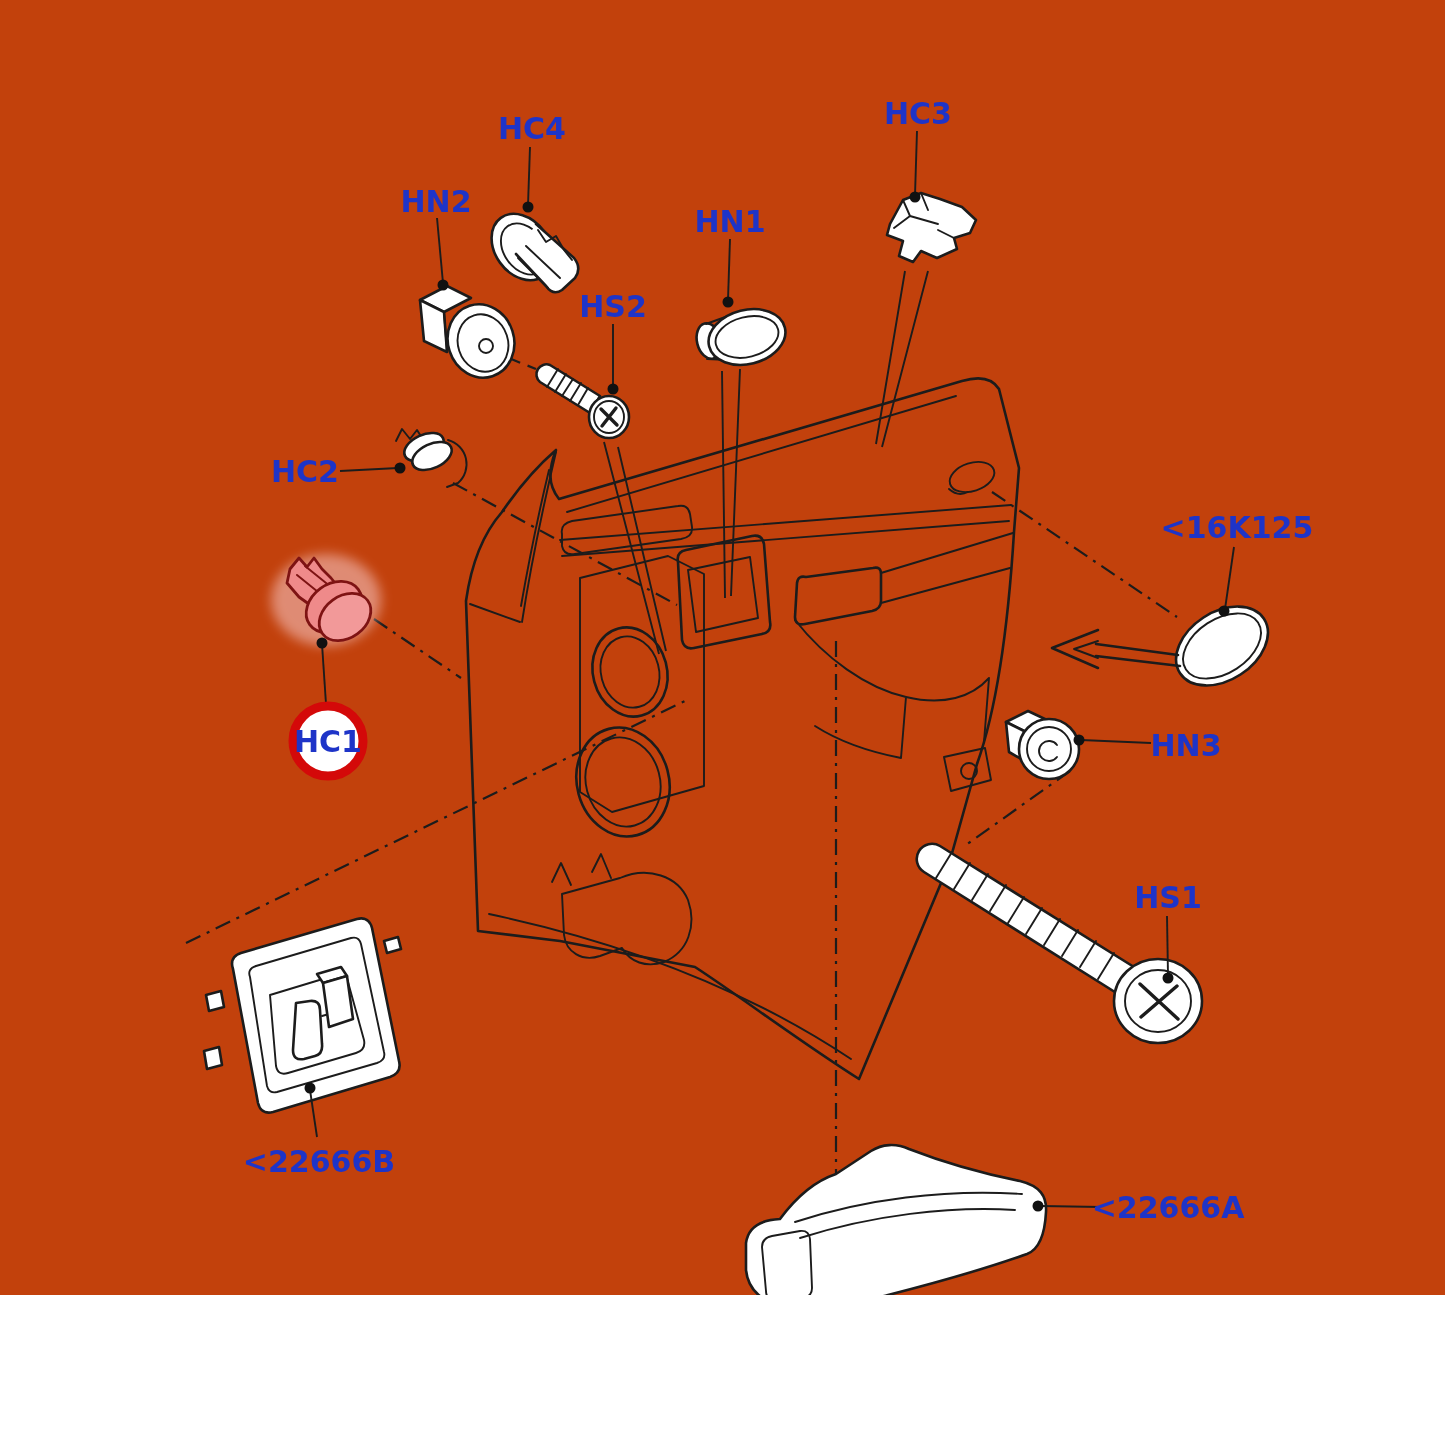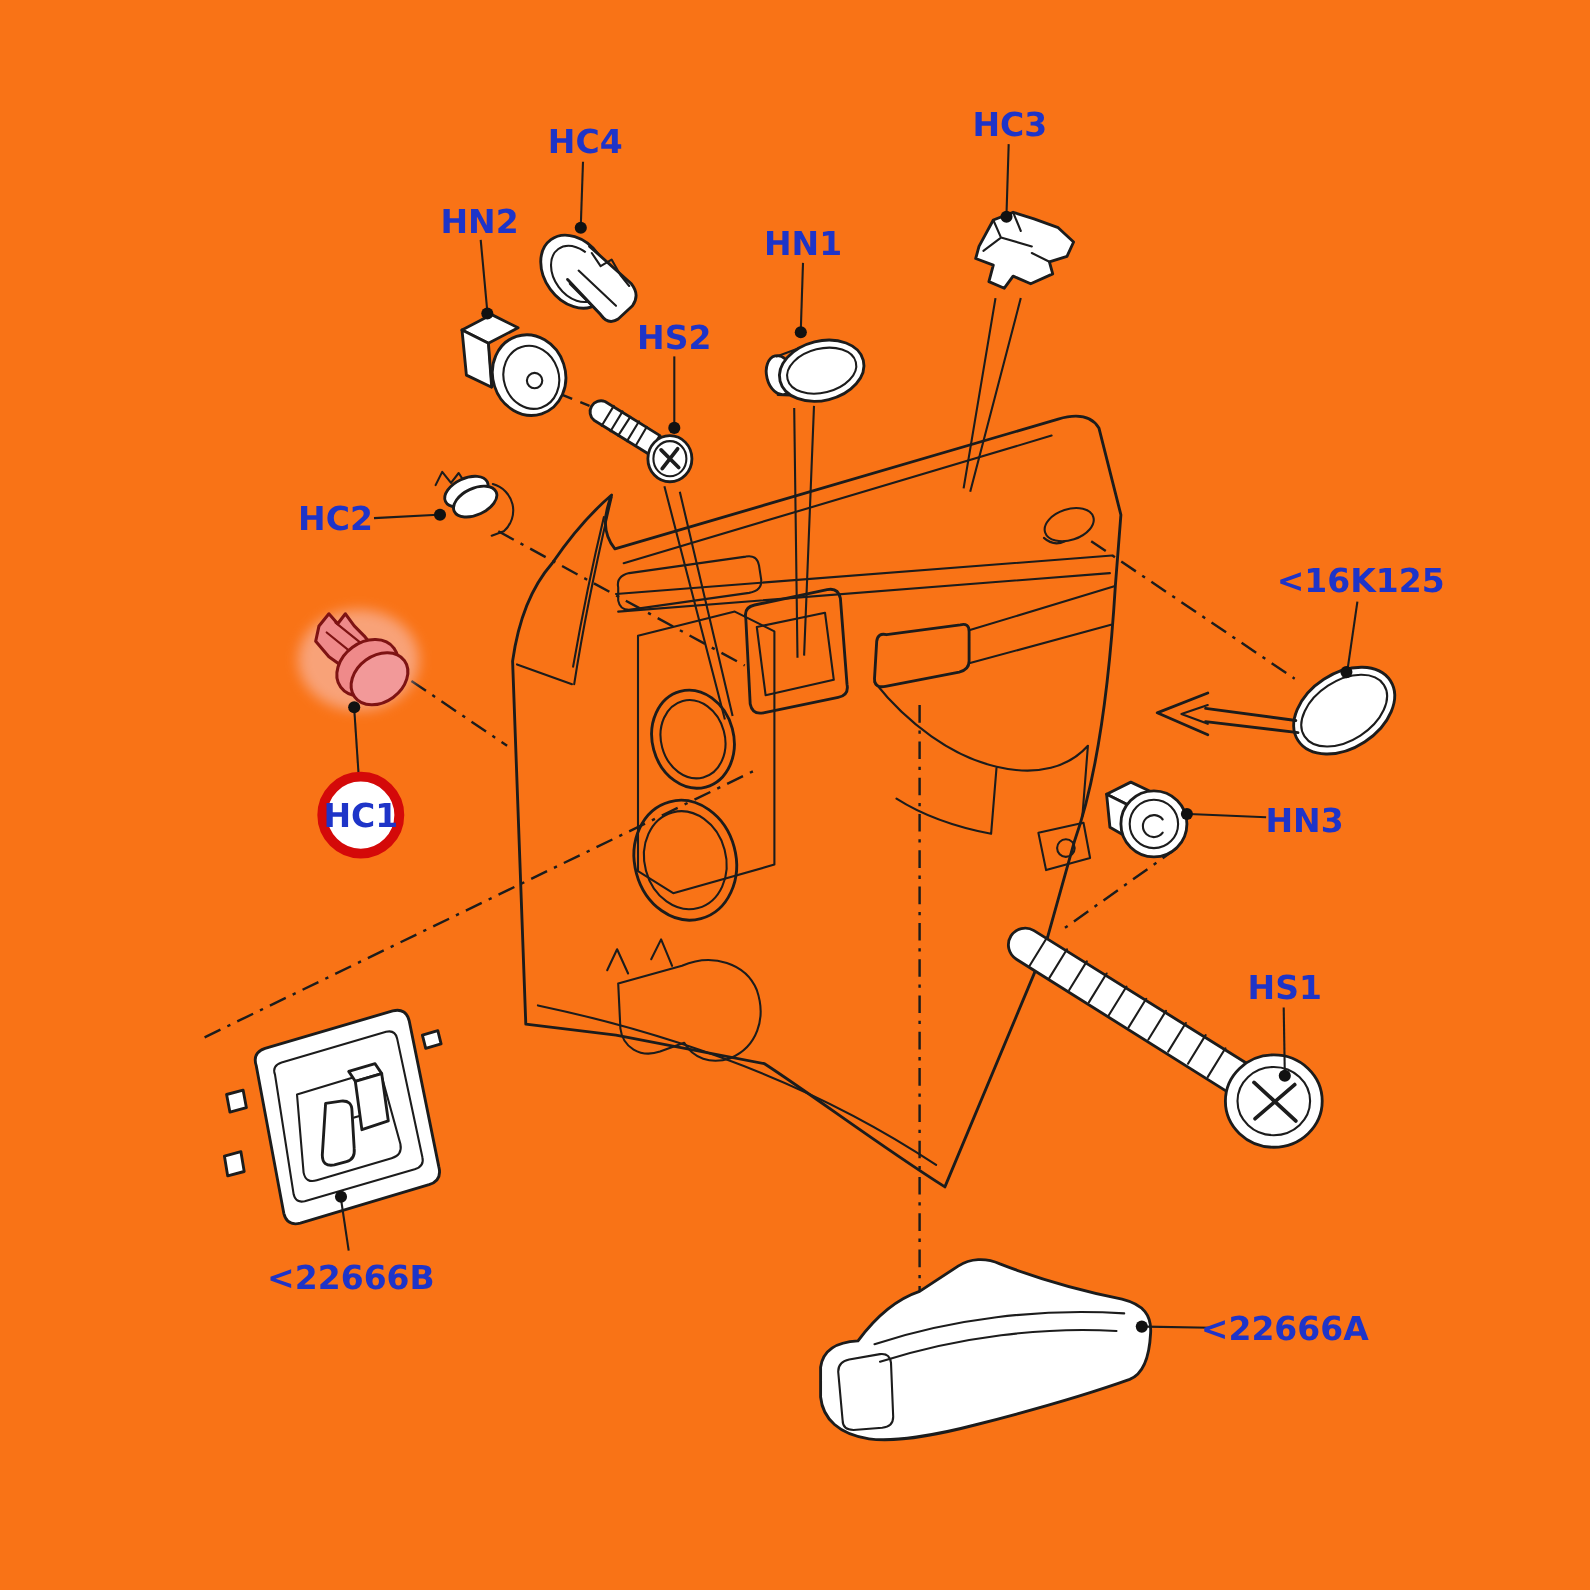--- a/index.html
+++ b/index.html
@@ -1,16 +1,16 @@
 <!DOCTYPE html>
 <html><head>
 <meta charset="utf-8">
 <style>
   html,body{margin:0;padding:0;background:#ffffff;}
-  #stage{position:relative;width:1445px;height:1445px;background:#f97316;overflow:hidden;
+  #stage{position:relative;width:1445px;height:1295px;background:#c2410c;overflow:hidden;
          font-family:"DejaVu Sans","Liberation Sans",sans-serif;text-decoration:underline;}
   svg{position:absolute;left:0;top:0;}
   .art{stroke:#1c1c1c;fill:none;stroke-width:2.6;stroke-linecap:round;stroke-linejoin:round;}
   .artw{stroke:#1c1c1c;fill:#ffffff;stroke-width:2.6;stroke-linecap:round;stroke-linejoin:round;}
   .thin{stroke:#1c1c1c;fill:none;stroke-width:1.9;stroke-linecap:round;stroke-linejoin:round;}
   .leader{stroke:#1c1c1c;fill:none;stroke-width:1.9;}
   .pointer{stroke:#1c1c1c;fill:none;stroke-width:1.9;}
   .dashdot{stroke:#1c1c1c;fill:none;stroke-width:2.2;stroke-dasharray:16 7 3 7;}
   .dash{stroke:#1c1c1c;fill:none;stroke-width:2.2;stroke-dasharray:9 8;}
   .dot{fill:#111111;stroke:none;}

